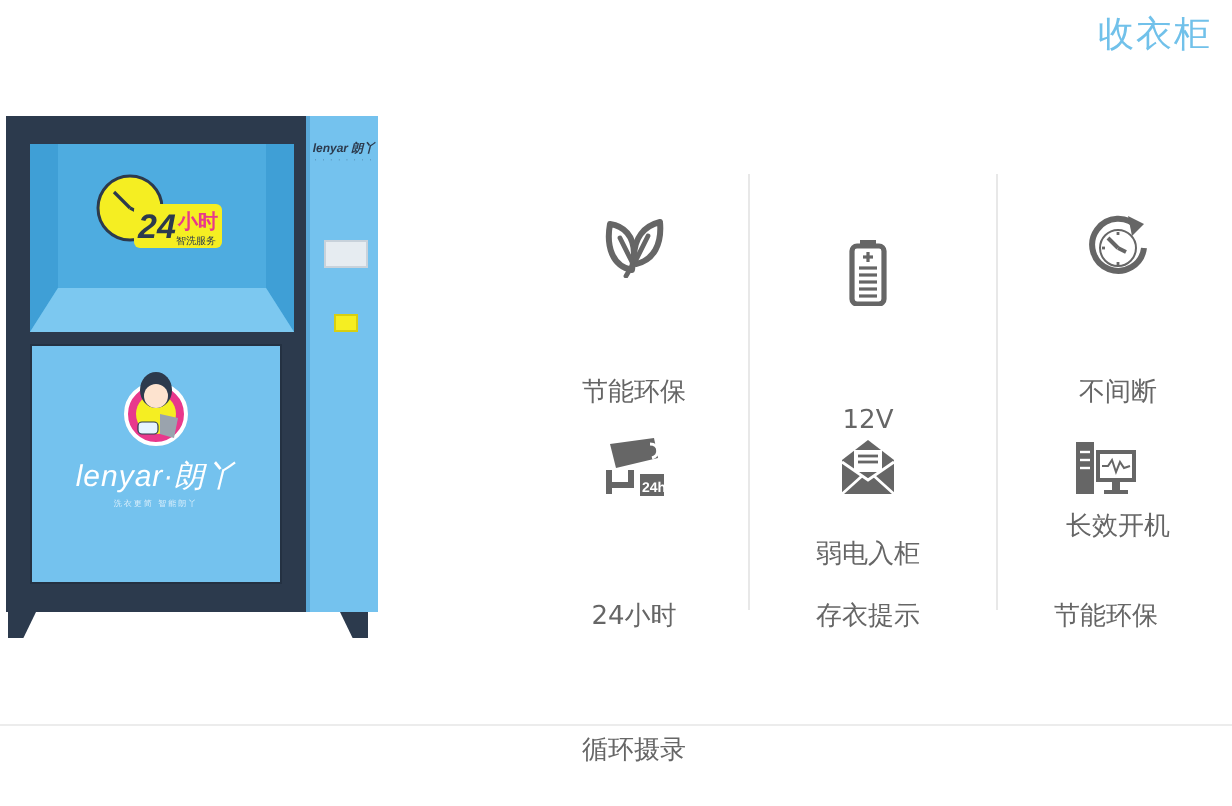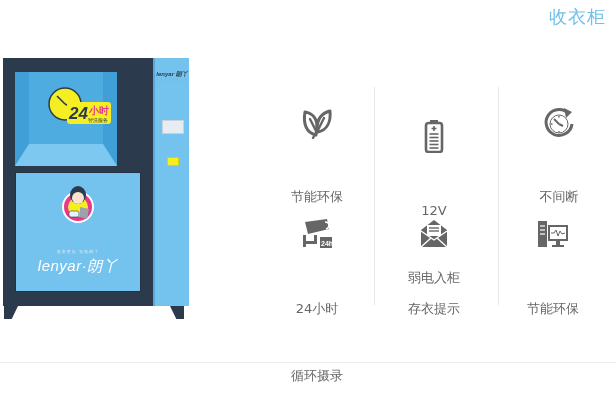--- a/index.html
+++ b/index.html
@@ -9,42 +9,42 @@
     .page-title {
       position: absolute; top: 5px; right: 10px;
       font-size: 18px; color: #71c1ea; letter-spacing: 1px;
     }
 
     
     .cabinet { position: absolute; left: 3px; top: 58px; width: 186px; height: 262px; }
     .cab-body { position: absolute; left: 0; top: 0; width: 150px; height: 248px; background: #2c3a4d; }
     .cab-side { position: absolute; left: 150px; top: 0; width: 36px; height: 248px; background: #74c2ee; border-left: 2px solid #5aa8d8; }
     .cab-upper {
-      position: absolute; left: 12px; top: 14px; width: 102px; height: 94px;
+      position: absolute; left: 12px; top: 14px; width: 132px; height: 94px;
       background: #5ab4e4; overflow: hidden;
     }
     .cab-upper .back { position: absolute; left: 14px; top: 0; right: 14px; bottom: 22px; background: #4eace0; }
     .cab-upper .floor {
       position: absolute; left: 0; right: 0; bottom: 0; height: 22px; background: #7cc8f0;
       clip-path: polygon(14px 0, calc(100% - 14px) 0, 100% 100%, 0 100%);
     }
     .cab-upper .wall-l { position: absolute; left: 0; top: 0; width: 14px; bottom: 0; background: #3f9fd6;
       clip-path: polygon(0 0, 100% 0, 100% calc(100% - 22px), 0 100%); }
     .cab-upper .wall-r { position: absolute; right: 0; top: 0; width: 14px; bottom: 0; background: #3f9fd6;
       clip-path: polygon(0 0, 100% 0, 100% 100%, 0 calc(100% - 22px)); }
     .badge-24 { position: absolute; left: 32px; top: 14px; width: 66px; height: 42px; }
     .cab-lower {
       position: absolute; left: 12px; top: 114px; width: 126px; height: 120px;
       background: #74c2ee; border: 1px solid #243142;
     }
     .mascot { position: absolute; left: 44px; top: 10px; width: 36px; height: 40px; }
     .brand-text {
       position: absolute; left: 0; right: 0; top: 56px; text-align: center;
       font-family: "Liberation Sans", sans-serif; font-style: italic;
-      color: #ffffff; font-size: 15px; letter-spacing: 0.5px; margin-top: 28px;
+      color: #ffffff; font-size: 15px; letter-spacing: 0.5px;
     }
     .brand-sub { position: absolute; left: 0; right: 0; top: 76px; text-align: center; color: #d8eefb; font-size: 4px; letter-spacing: 1px; }
     .side-logo { position: absolute; left: 0; right: 0; top: 12px; text-align: center; font-size: 6px; font-style: italic; color: #2c3a4d; font-family: "Liberation Sans", sans-serif; font-weight: bold; }
     .side-logo-sub { position: absolute; left: 0; right: 0; top: 20px; text-align: center; font-size: 3px; color: #3b5675; letter-spacing: 1px; }
     .side-screen { position: absolute; left: 7px; top: 62px; width: 22px; height: 14px; background: #e6ecf1; border: 1px solid #c8d2db; }
     .side-reader { position: absolute; left: 12px; top: 99px; width: 12px; height: 9px; background: #f5ee22; border: 1px solid #d8cf10; }
     .leg { position: absolute; top: 248px; width: 14px; height: 13px; background: #2c3a4d; }
     .leg.l { left: 1px; clip-path: polygon(0 0, 100% 0, 55% 100%, 0 100%); }
     .leg.r { left: 167px; clip-path: polygon(0 0, 100% 0, 100% 100%, 45% 100%); }
 
@@ -141,20 +141,21 @@
       <path d="M22 3 L30 7 L24 13 Z" fill="#666"></path>
       <circle cx="17" cy="19" r="9" fill="none" stroke="#666" stroke-width="1"></circle>
       <line x1="17" y1="19" x2="12" y2="14" stroke="#666" stroke-width="2"></line>
       <line x1="17" y1="19" x2="21" y2="21" stroke="#666" stroke-width="2"></line>
       <line x1="17" y1="11" x2="17" y2="12.5" stroke="#666" stroke-width="1.4"></line>
       <line x1="9" y1="19" x2="10.5" y2="19" stroke="#666" stroke-width="1.4"></line>
       <line x1="17" y1="26" x2="17" y2="27.5" stroke="#666" stroke-width="1.4"></line>
     </svg>
     <div class="label">
       <span>不间断</span>
+      <span>长效开机</span>
     </div>
   </div>
 
   <div class="feature" style="left:0; top:130px;">
     <svg class="icon" viewBox="0 0 34 34">
       <path d="M5 5 L27 2 L29 12 L8 17 Z" fill="#666"></path>
       <path d="M25 5 C30 5 30 11 26 12" fill="none" stroke="#fff" stroke-width="1.5"></path>
       <rect x="3" y="18" width="3" height="12" fill="#666"></rect>
       <path d="M6 24 L14 24 L14 18 L17 18 L17 27 L6 27 Z" fill="#666"></path>
       <rect x="20" y="20" width="12" height="11" fill="#666"></rect>

